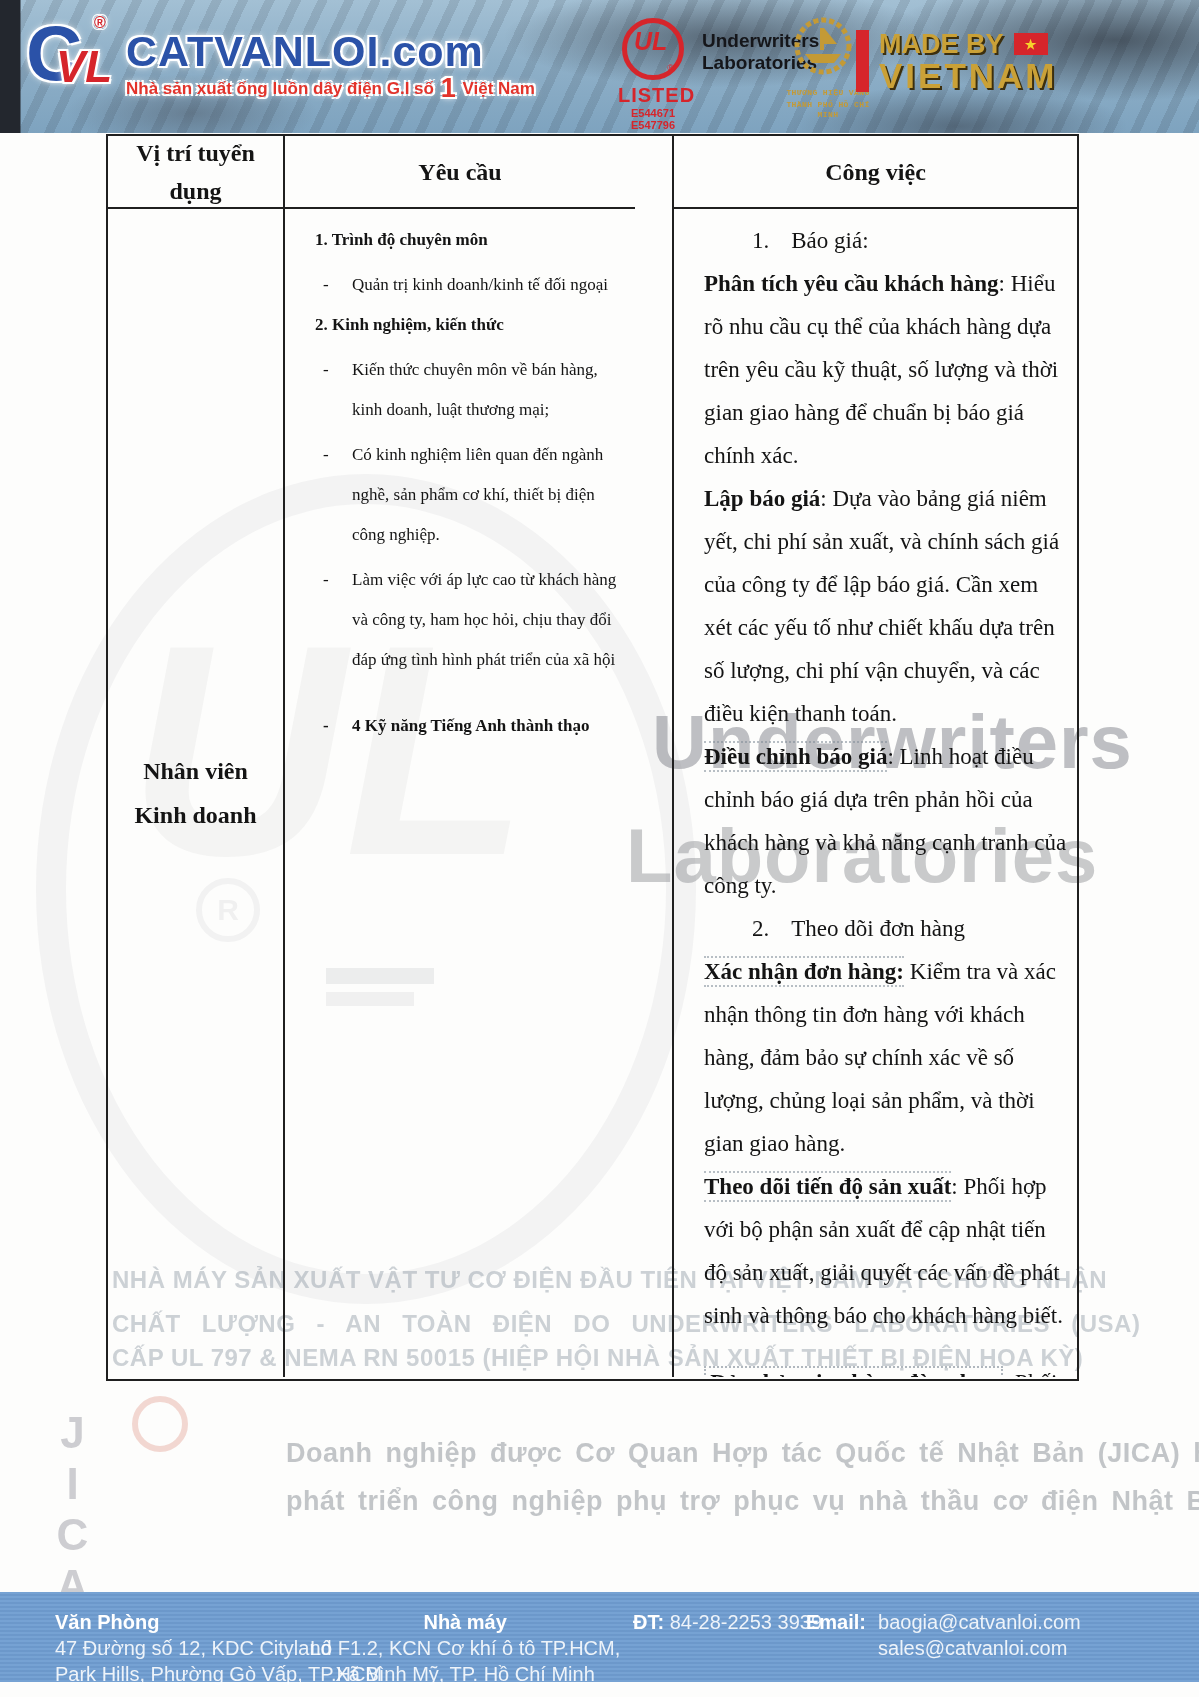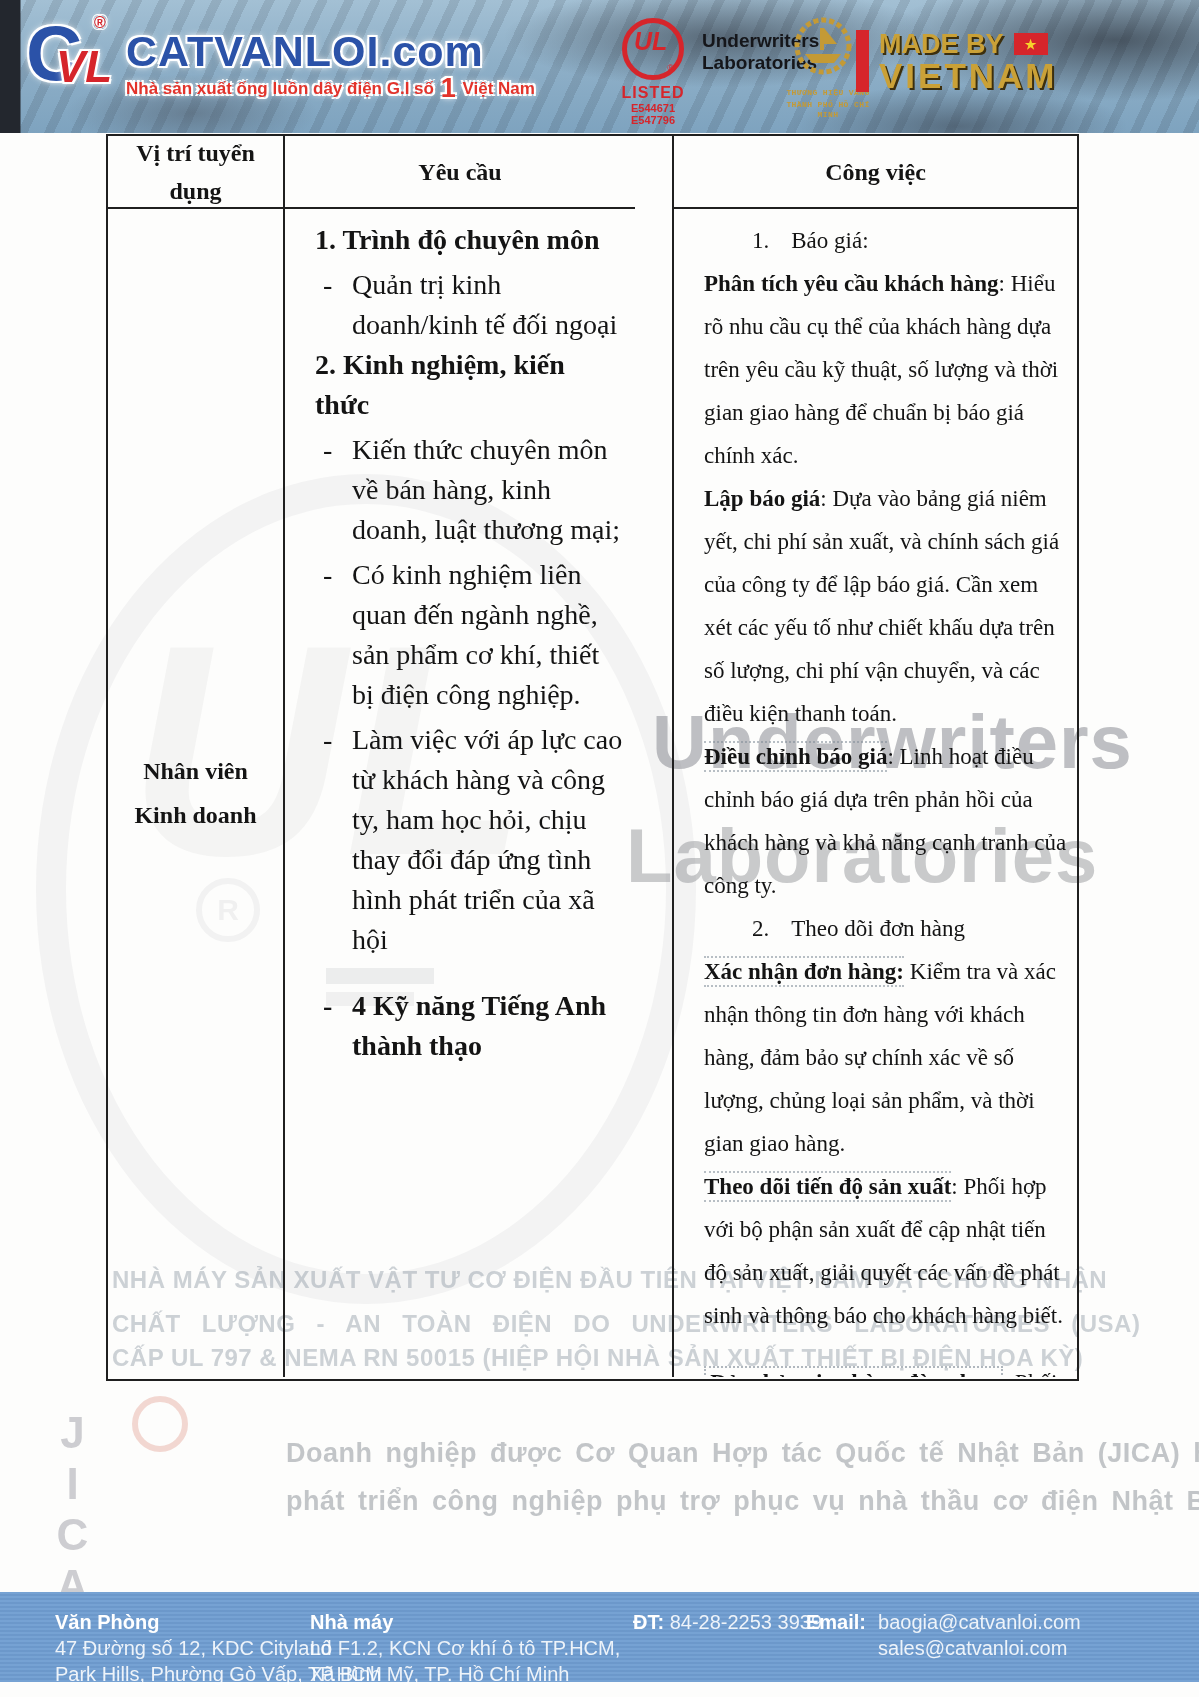--- a/index.html
+++ b/index.html
@@ -26,21 +26,21 @@
   .brand-wrap{margin-left:8px;margin-top:16px;font-family:"Liberation Sans",sans-serif;}
   .brand{font-size:43px;font-weight:800;letter-spacing:1px;color:#2b52a8;line-height:46px;}
   .tagline{margin-top:4px;font-size:17px;font-weight:700;color:#e2332b;line-height:20px;}
   .tagline .big1{font-size:27px;vertical-align:-3px;padding:0 2px;}
 
   .ul-badge{position:absolute;left:618px;top:18px;width:70px;text-align:center;
             font-family:"Liberation Sans",sans-serif;color:#d6252b;}
   .ul-circle{position:relative;margin:0 auto;width:52px;height:52px;border:5px solid #d6252b;border-radius:50%;}
   .ul-circle .ul-m{position:absolute;left:7px;top:4px;font-size:25px;font-weight:800;font-style:italic;}
   .ul-circle .ul-r{position:absolute;right:5px;bottom:2px;font-size:9px;}
-  .ul-listed{margin-top:4px;font-size:16px;font-weight:800;letter-spacing:1px;}
+  .ul-listed{margin-top:4px;font-size:20px;font-weight:800;letter-spacing:1px;}
   .ul-code{font-size:11px;font-weight:700;line-height:12px;}
   .ul-name{position:absolute;left:702px;top:30px;font-family:"Liberation Sans",sans-serif;
            font-size:19px;font-weight:800;color:#15161a;line-height:22px;}
 
   .gold-badge{position:absolute;left:768px;top:14px;width:110px;text-align:center;}
   .gold-txt{margin-top:2px;font-family:Liberation Mono, monospace;font-size:8px;font-weight:700;
             color:#c49a35;line-height:10px;letter-spacing:.4px;margin-left:10px;}
 
   .madeby{position:absolute;left:856px;top:30px;display:flex;align-items:flex-start;}
   .madeby-bar{width:13px;height:62px;background:#d6252b;margin-right:10px;}
@@ -86,21 +86,21 @@
   .c1{left:0;width:175px;}
   .c2{left:175px;width:352px;border-left:2px solid #1f1f1f;}
   .c3{left:564px;width:405px;border-left:2px solid #1f1f1f;}
   .th{top:0;height:73px;border-bottom:2px solid #1f1f1f;display:flex;flex-direction:column;
       align-items:center;justify-content:center;font-weight:700;font-size:24px;line-height:38px;text-align:center;}
   .td{top:73px;height:1168px;overflow:hidden;}
 
   .pos-cell{display:flex;flex-direction:column;align-items:center;justify-content:center;
             font-weight:700;font-size:24px;line-height:44px;}
 
-  .req-cell{padding:11px 12px 0 30px;font-size:28px;line-height:40px;}
+  .req-cell{padding:11px 12px 0 30px;font-size:17px;line-height:40px;}
   .req-h{font-weight:700;}
   .req-item{position:relative;padding-left:37px;margin-top:5px;}
   .req-item .dash{position:absolute;left:8px;top:0;}
   .req-item.bold{font-weight:700;margin-top:26px;}
 
   .duty-cell{padding:10px 8px 0 30px;font-size:23px;line-height:43px;}
   .duty-num{padding-left:48px;}
   .duty-num .t{margin-left:22px;}
   .duty p{margin:0;}
   .lead{font-weight:700;}
@@ -110,21 +110,21 @@
   .duty-para.gap{margin-top:24px;}
 
   
   .footer{position:absolute;left:0;top:1592px;width:1199px;height:90px;background:#6f9dd1;
           font-family:"Liberation Sans",sans-serif;color:#ffffff;
           background-image:repeating-linear-gradient(0deg, rgba(255,255,255,.05) 0 2px, rgba(0,0,0,.03) 2px 4px);}
   .f-item{position:absolute;font-size:20px;line-height:26px;}
   .f-label{font-weight:700;}
   .f-val{color:rgba(255,255,255,.88);font-weight:400;}
   .f-office{left:55px;top:17px;}
-  .f-factory{left:310px;top:17px;}
+  .f-factory{left:310px;top:17px;text-align:center;}
   .f-phone{left:633px;top:17px;}
   .f-email{left:806px;top:17px;}
   .f-email .cols{display:flex;}
   .f-email .vals{margin-left:12px;}
 </style>
 </head>
 <body>
 
 <div class="page">
 

